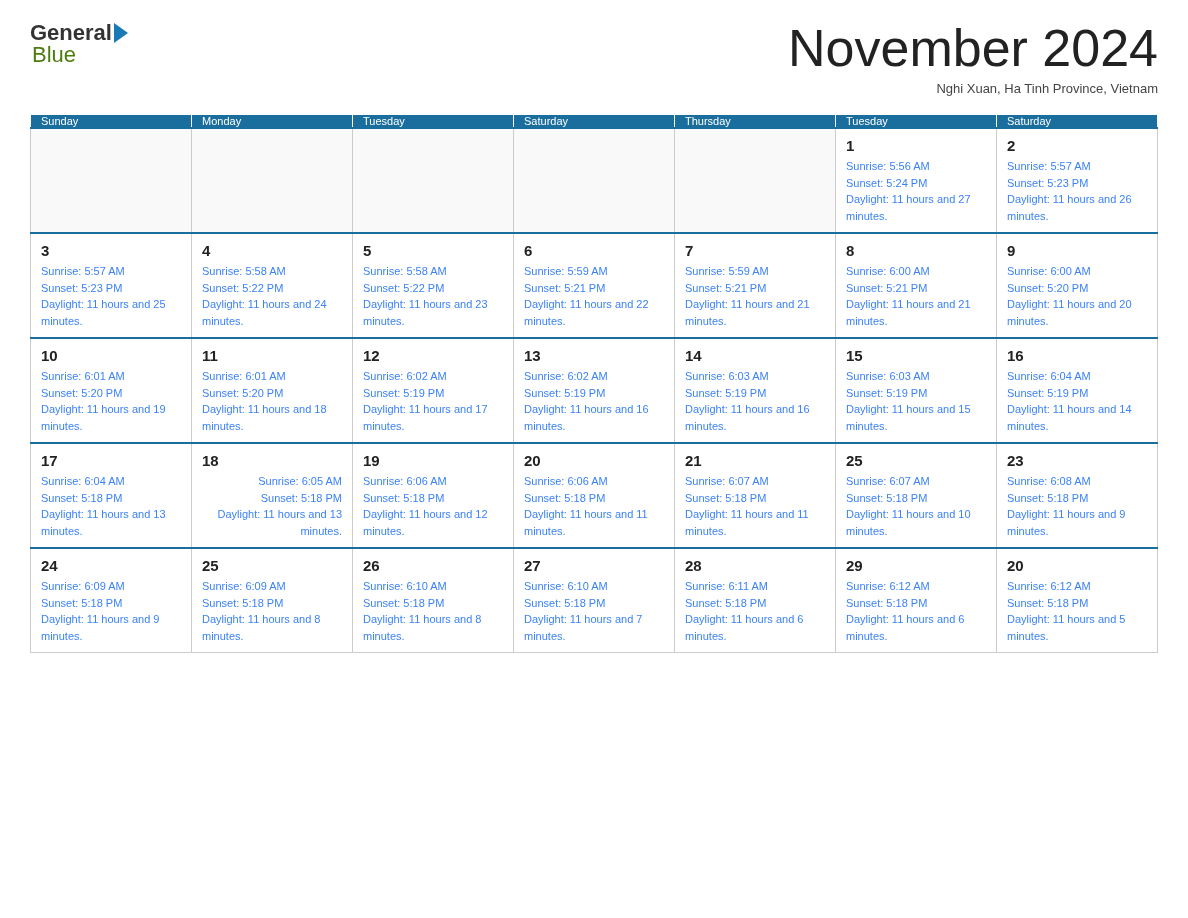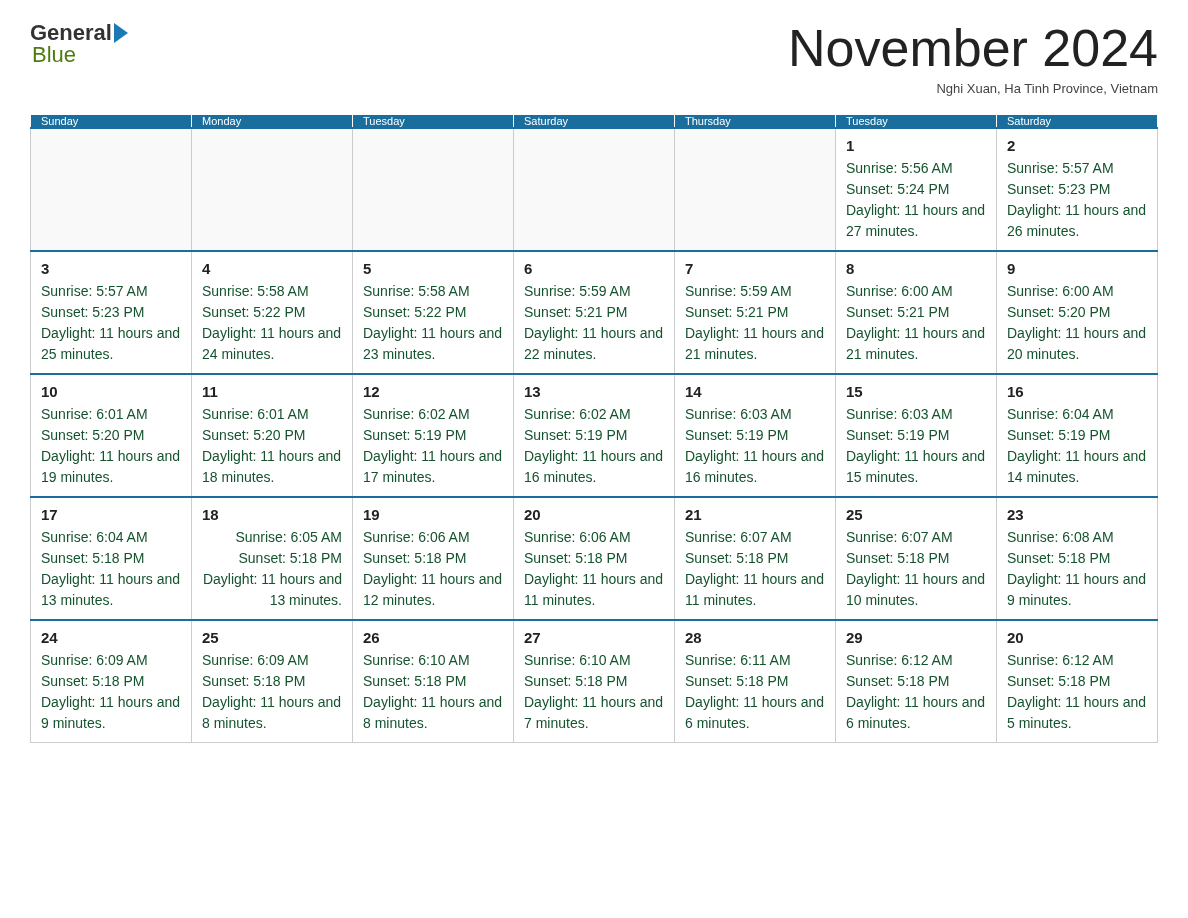--- a/index.html
+++ b/index.html
@@ -85,22 +85,22 @@
     .calendar tr {
       border-bottom: 2px solid #1a6e9e;
     }
     .day-number {
       font-size: 15px;
       font-weight: bold;
       color: #222;
       margin-bottom: 4px;
     }
     .day-info {
-      font-size: 14px;
-      color: #14532d;
+      font-size: 11px;
+      color: #3b82f6;
       line-height: 1.5;
     }
     .empty-cell {
       background: #f9f9f9;
     }
     .calendar tbody tr:last-child {
       border-bottom: none;
     }
   </style>
 </head>

